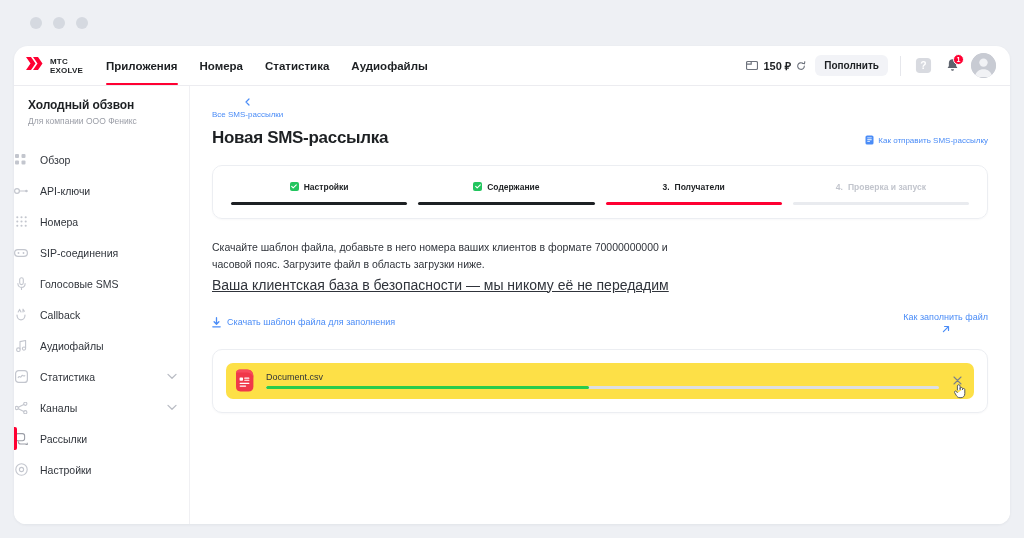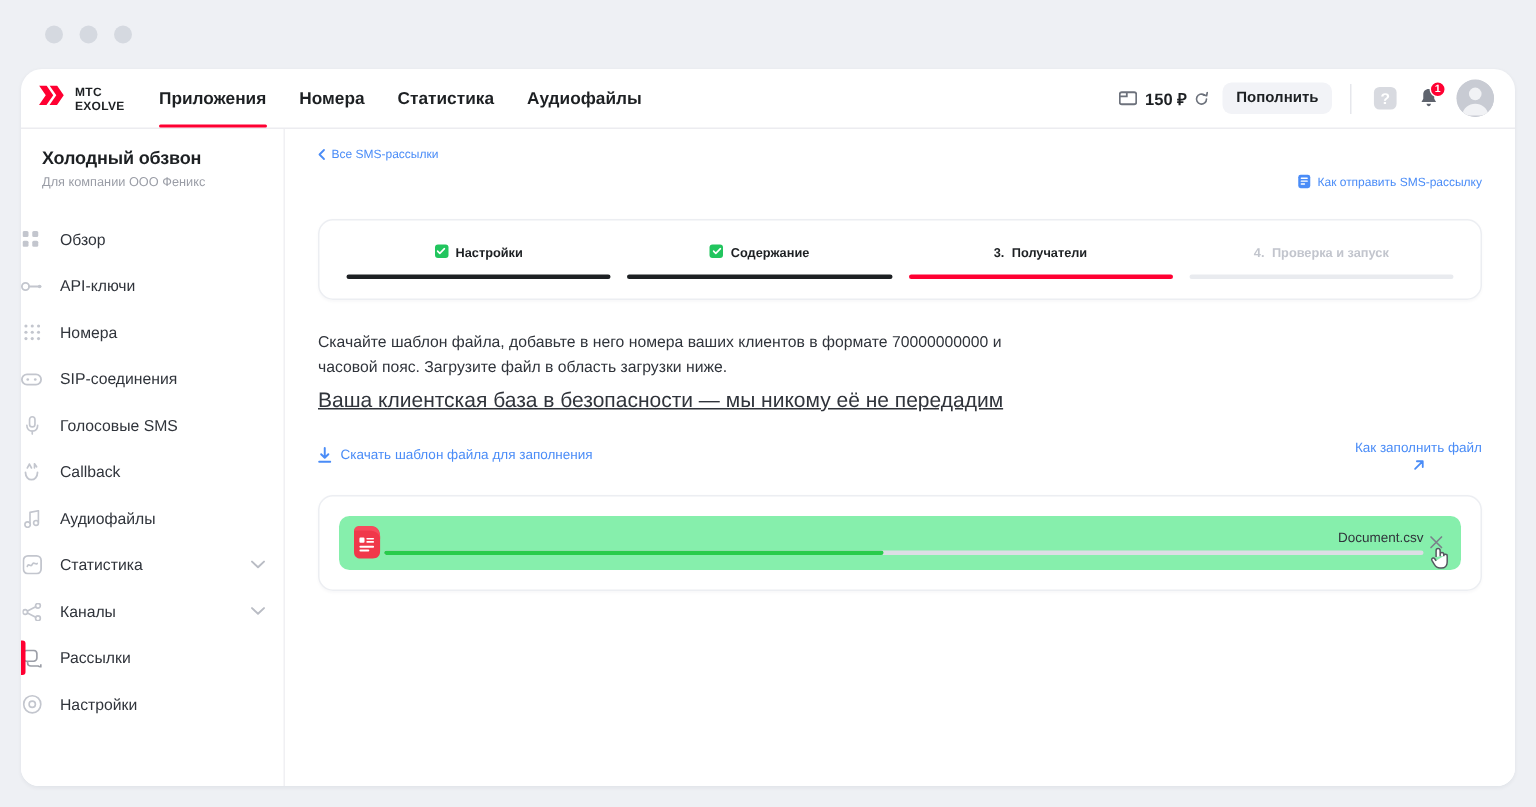--- a/index.html
+++ b/index.html
@@ -212,20 +212,21 @@
     position: relative;
   }
   .breadcrumb {
     display: flex;
     align-items: center;
     gap: 4px;
     font-size: 8px;
     color: #4a8cf7;
     cursor: pointer;
     width: fit-content;
+    flex-direction: column;
   }
   .page-head {
     display: flex;
     align-items: flex-end;
     margin-top: 9px;
   }
   .page-title {
     font-size: 17px;
     font-weight: 700;
     color: #1d2023;
@@ -322,28 +323,27 @@
 
   
   .dropzone {
     margin-top: 16px;
     border: 1px solid #eceef2;
     border-radius: 10px;
     padding: 13px;
     box-shadow: 0 1px 2px rgba(25,35,60,.03);
   }
   .filecard {
-    background: #86efac;
+    background: #fde047;
     border-radius: 7px;
     height: 36px;
     display: flex;
     align-items: center;
     padding: 0 10px 0 8px;
-    gap: 1px;
-    text-align: right;
+    gap: 11px;
   }
   .file-ico {
     width: 21px; height: 23px;
     flex: none;
   }
   .file-body { flex: 1; min-width: 0; }
   .file-name {
     font-size: 9px;
     color: #30343b;
     margin-bottom: 4px;
@@ -598,20 +598,21 @@
       <div class="main">
 
         <div class="breadcrumb">
           <svg width="5" height="8" viewBox="0 0 5 8">
               <path d="M4 1 L1 4 L4 7" fill="none" stroke="#4a8cf7" stroke-width="1.2" stroke-linecap="round" stroke-linejoin="round"></path>
             </svg>
           <span>Все SMS-рассылки</span>
         </div>
 
         <div class="page-head">
+          <div class="page-title">Новая SMS-рассылка</div>
           <div class="howto-link">
             <svg width="9" height="10" viewBox="0 0 9 10">
               <rect x="0.5" y="0.5" width="8" height="9" rx="1.6" fill="#4a8cf7"></rect>
               <rect x="2.1" y="2.4" width="4.8" height="0.9" rx="0.45" fill="#ffffff"></rect>
               <rect x="2.1" y="4.3" width="4.8" height="0.9" rx="0.45" fill="#ffffff"></rect>
               <rect x="2.1" y="6.2" width="3" height="0.9" rx="0.45" fill="#ffffff"></rect>
             </svg>
             <span>Как отправить SMS-рассылку</span>
           </div>
         </div>

